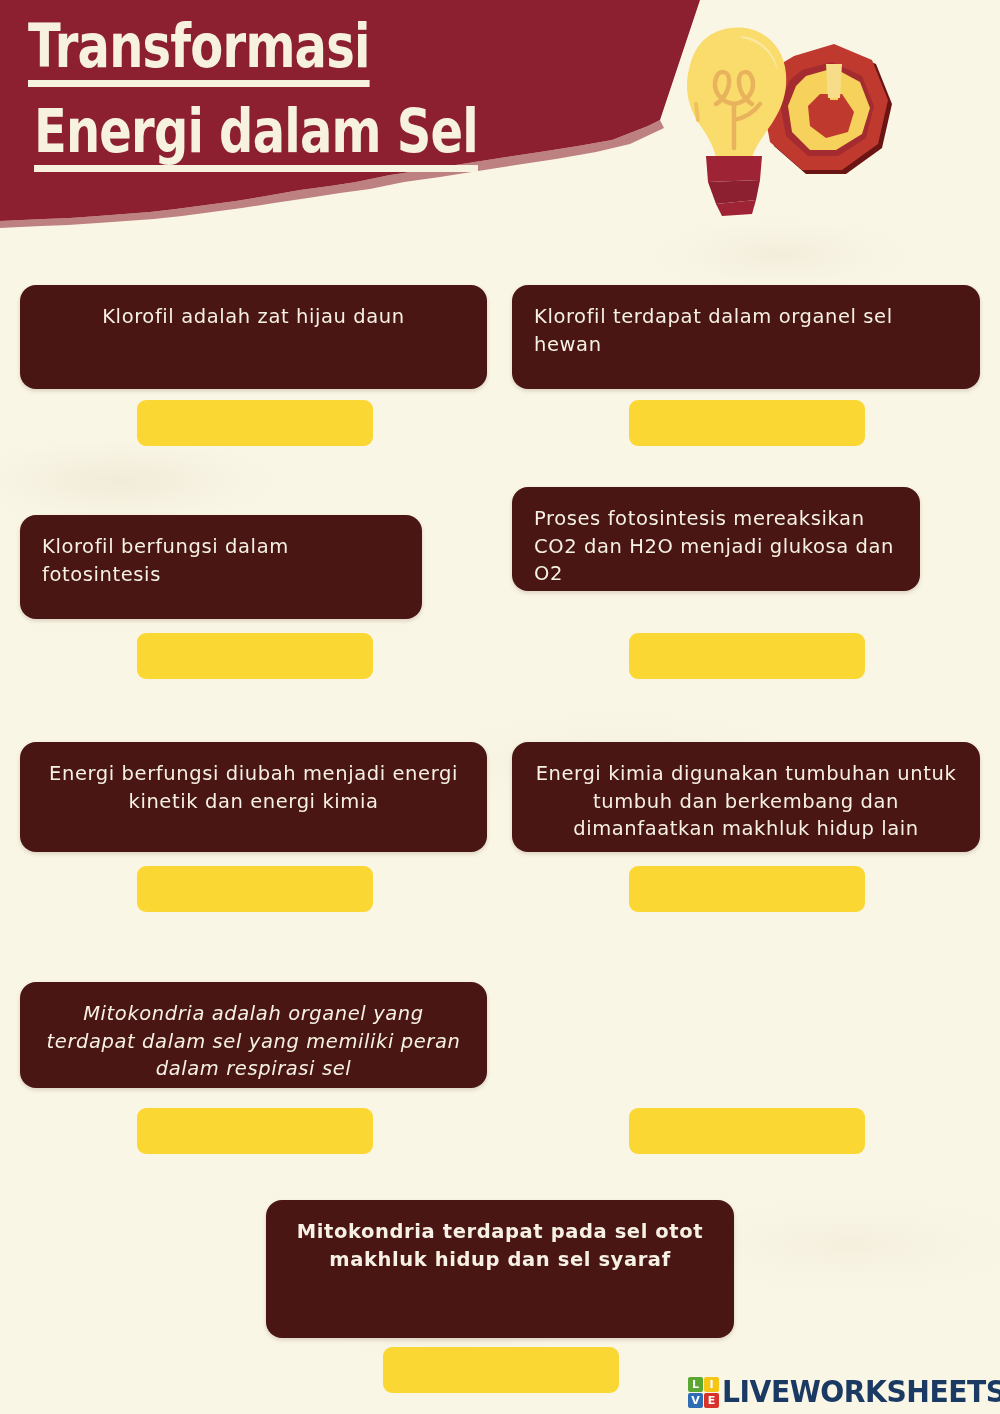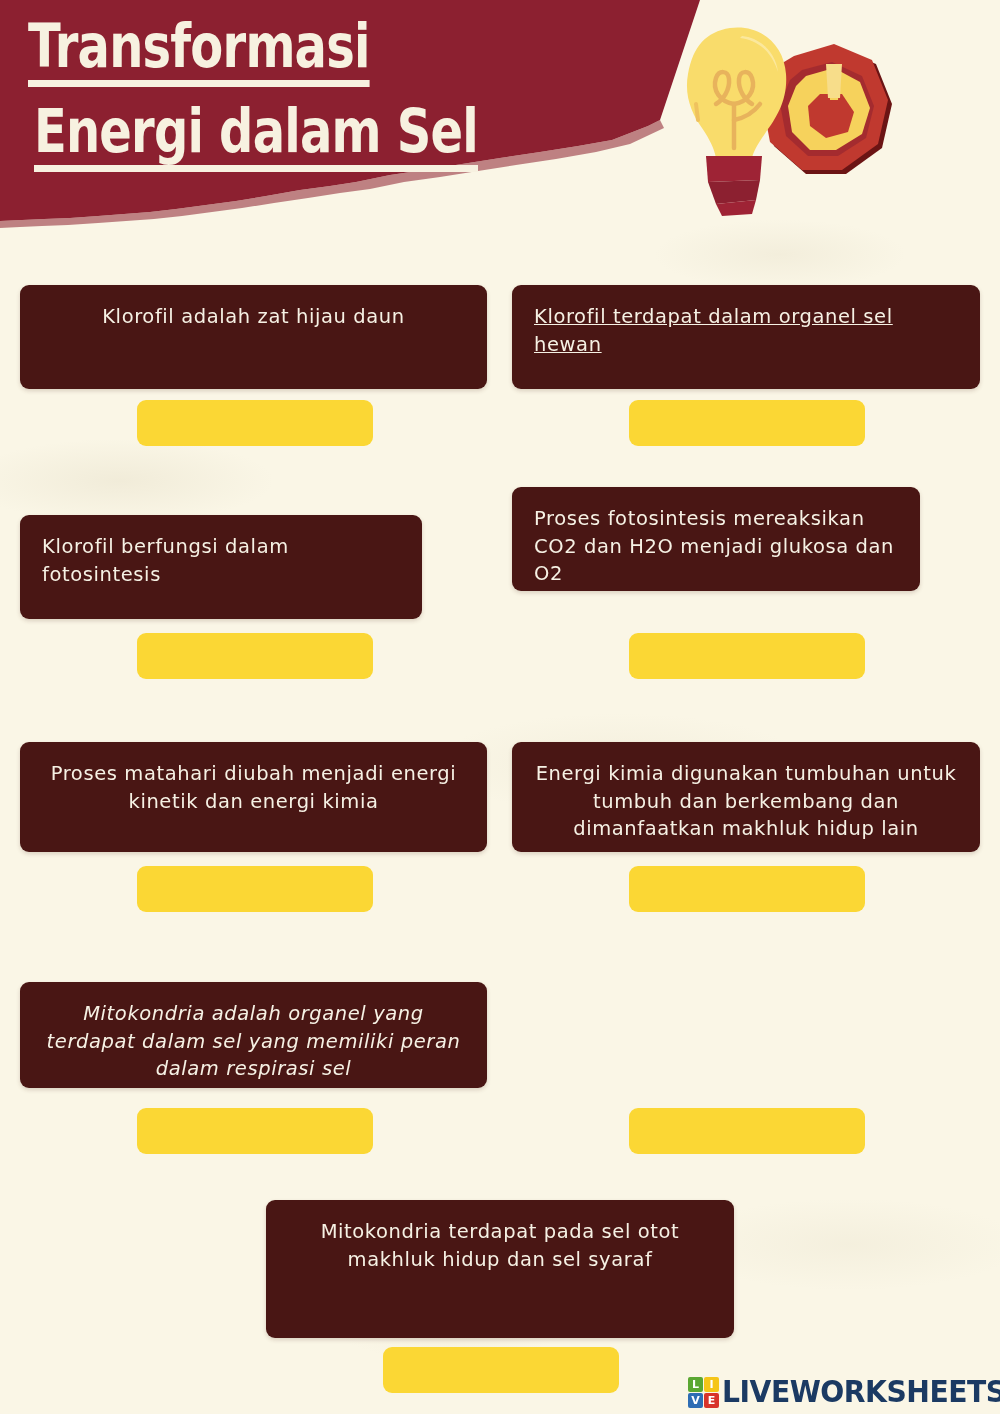--- a/index.html
+++ b/index.html
@@ -61,21 +61,21 @@
   #illustration {
     position:absolute; left:660px; top:8px;
     width:260px; height:230px;
   }
   #illustration svg { display:block; width:260px; height:230px; }
 
   
   .q-card {
     position:absolute;
     background:#491614;
-    border-radius:9px;
+    border-radius:16px;
     color:#F6F1E4;
     display:flex;
     align-items:flex-start;
     padding:18px 22px 16px 22px;
     box-shadow:0 2px 4px rgba(80,40,30,.18);
   }
   .q-card .q-text {
     width:100%;
     font-family:"DejaVu Sans", sans-serif;
     font-size:19.5px;
@@ -201,53 +201,53 @@
         <path d="M56,196 L96,192 L92,206 L62,208 Z" fill="#9E2335"></path>
       </g>
     </svg>
   </div>
 
   <div class="q-card center" style="left:20px; top:285px; width:467px; height:104px;">
     <span class="q-text">Klorofil adalah zat hijau daun</span>
   </div>
   <input class="answer-box" type="text" style="left: 137px; top: 400px; width: 236px; height: 46px;" placeholder="">
 
-  <div class="q-card left" style="left:512px; top:285px; width:468px; height:104px;text-decoration:underline;">
+  <div class="q-card left" style="left:512px; top:285px; width:468px; height:104px;">
     <span class="q-text">Klorofil terdapat dalam organel sel hewan</span>
   </div>
   <input class="answer-box" type="text" style="left: 629px; top: 400px; width: 236px; height: 46px;" placeholder="">
 
   <div class="q-card left" style="left:20px; top:515px; width:402px; height:104px;">
     <span class="q-text">Klorofil berfungsi dalam fotosintesis</span>
   </div>
   <input class="answer-box" type="text" style="left: 137px; top: 633px; width: 236px; height: 46px;" placeholder="">
 
   <div class="q-card left" style="left:512px; top:487px; width:408px; height:104px;">
     <span class="q-text">Proses fotosintesis mereaksikan CO2 dan H2O menjadi glukosa dan O2</span>
   </div>
   <input class="answer-box" type="text" style="left: 629px; top: 633px; width: 236px; height: 46px;" placeholder="">
 
   <div class="q-card center" style="left:20px; top:742px; width:467px; height:110px;">
-    <span class="q-text">Proses matahari diubah menjadi energi kinetik dan energi kimia</span>
+    <span class="q-text">Energi berfungsi diubah menjadi energi kinetik dan energi kimia</span>
   </div>
   <input class="answer-box" type="text" style="left: 137px; top: 866px; width: 236px; height: 46px;" placeholder="">
 
   <div class="q-card center" style="left:512px; top:742px; width:468px; height:110px;">
     <span class="q-text">Energi kimia digunakan tumbuhan untuk tumbuh dan berkembang dan dimanfaatkan makhluk hidup lain</span>
   </div>
   <input class="answer-box" type="text" style="left: 629px; top: 866px; width: 236px; height: 46px;" placeholder="">
 
   <div class="q-card center" style="left:20px; top:982px; width:467px; height:106px;font-style:italic;">
     <span class="q-text">Mitokondria adalah organel yang terdapat dalam sel yang memiliki peran dalam respirasi sel</span>
   </div>
   <input class="answer-box" type="text" style="left: 137px; top: 1108px; width: 236px; height: 46px;" placeholder="">
 
   <input class="answer-box" type="text" style="left: 629px; top: 1108px; width: 236px; height: 46px;" placeholder="">
 
-  <div class="q-card center" style="left:266px; top:1200px; width:468px; height:138px;">
+  <div class="q-card center" style="left:266px; top:1200px; width:468px; height:138px;font-weight:bold;">
     <span class="q-text">Mitokondria terdapat pada sel otot makhluk hidup dan sel syaraf</span>
   </div>
   <input class="answer-box" type="text" style="left: 383px; top: 1347px; width: 236px; height: 46px;" placeholder="">
 
   <div id="lw-logo">
     <div class="lw-tiles">
       <span class="lw-tile g">L</span>
       <span class="lw-tile y">I</span>
       <span class="lw-tile b">V</span>
       <span class="lw-tile r">E</span>

